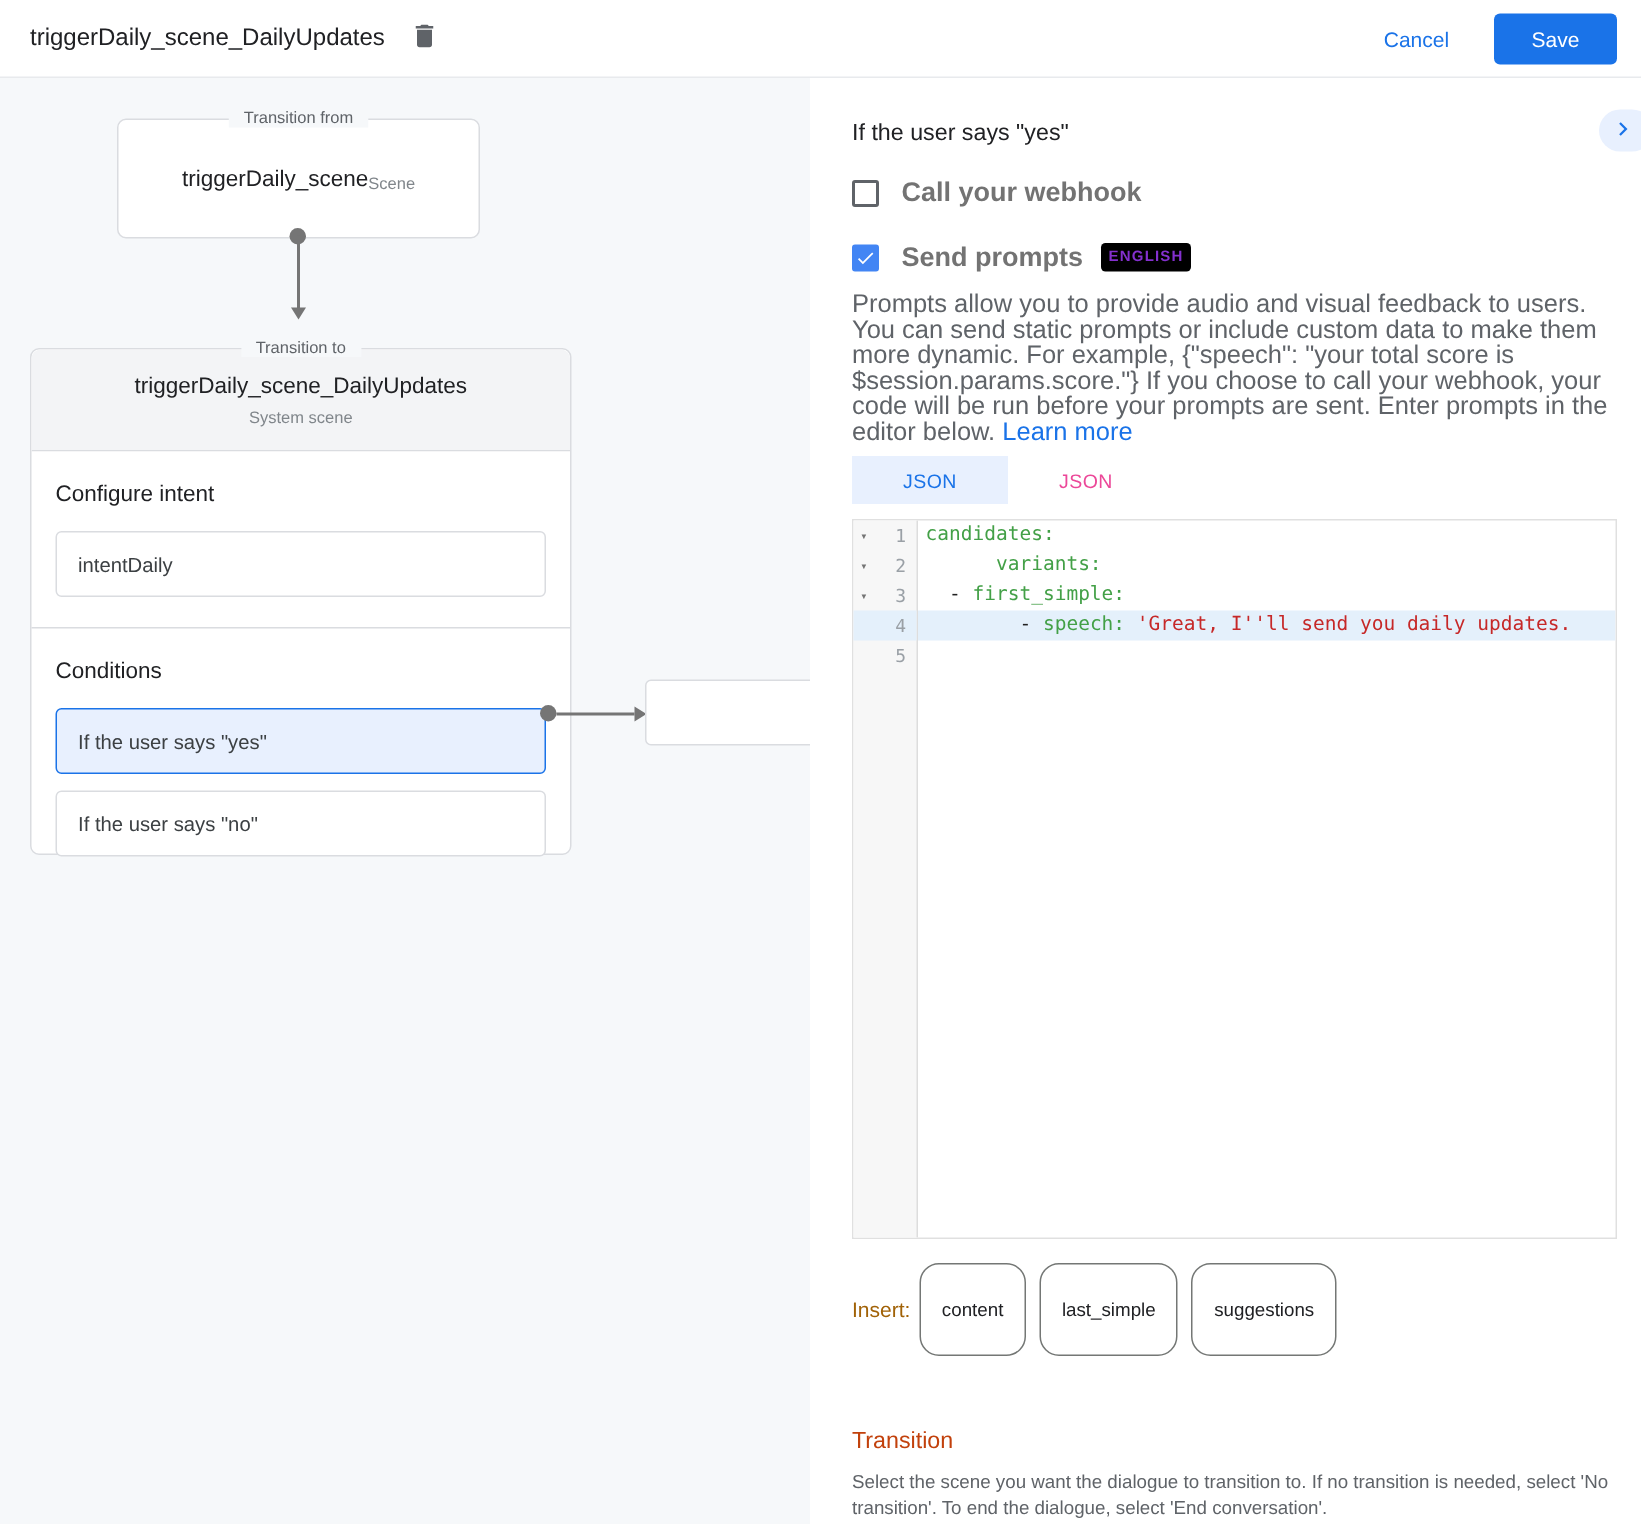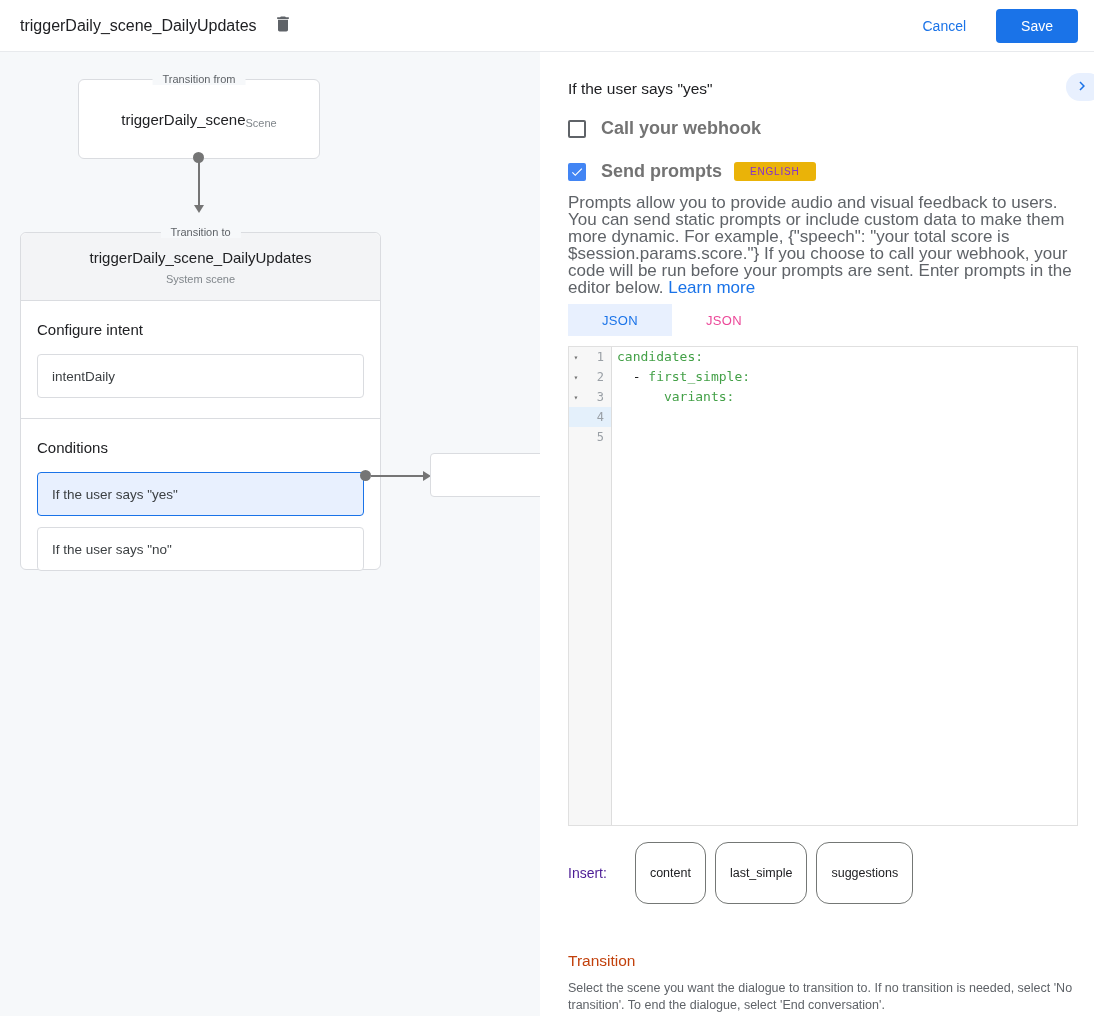--- a/index.html
+++ b/index.html
@@ -63,22 +63,22 @@
     border:none; border-radius:14px; cursor:pointer; display:flex; align-items:center; padding-left:7px; }
 
   .check-row { display:flex; align-items:center; margin-top:20px; cursor:pointer; }
   .check-row.second { margin-top:22px; }
   .checkbox { width:18px; height:18px; border:2px solid #5f6368; border-radius:2px; background:#fff;
     flex:none; display:flex; align-items:center; justify-content:center; }
   .checkbox svg { display:none; }
   .checkbox.checked { background:#4285f4; border-color:#4285f4; }
   .checkbox.checked svg { display:block; }
   .check-label { margin-left:15px; font-size:18px; font-weight:600; color:#737373; }
-  .lang-badge { margin-left:12px; background:#eab308; color:#8430ce; font-size:10px; font-weight:400;
-    letter-spacing:0.8px; padding:4px 16px; border-radius:3px; }
+  .lang-badge { margin-left:12px; background:#000000; color:#8430ce; font-size:10px; font-weight:700;
+    letter-spacing:0.8px; padding:4px 5px; border-radius:3px; }
 
   .desc { margin-top:12px; font-size:17px; line-height:17px; color:#5f6368; }
   .desc a { color:#1a73e8; text-decoration:none; cursor:pointer; }
 
   .tabs { display:flex; margin-top:8px; }
   .tab { width:104px; height:32px; display:flex; align-items:center; justify-content:center;
     font-size:13px; font-weight:500; letter-spacing:0.3px; color:#ec4899; background:transparent;
     border:none; font-family:inherit; cursor:pointer; }
   .tab.active { background:#e8f0fe; color:#1a73e8; }
 
@@ -92,21 +92,21 @@
   .lnum { flex:1; text-align:right; padding-right:7px; font-size:12px; color:#9aa0a6; }
   .code { flex:1; overflow:hidden; cursor:text; }
   .code-row { height:20px; line-height:20px; white-space:pre; padding-left:5px; }
   .code-row.highlight { background:#e4f0fb; }
   .tok-key { color:#43a047; }
   .tok-plain { color:#212121; }
   .tok-string { color:#c62828; }
 
   
   .insert-row { margin-top:16px; display:flex; align-items:center; }
-  .insert-label { font-size:14px; color:#4c1d95; margin-right:28px; }
+  .insert-label { font-size:14px; color:#a16207; margin-right:6px; }
   .chip { border:1px solid #747775; border-radius:13px; background:#fff; color:#202124;
     font-size:12.5px; font-family:inherit; padding:23px 14px; margin-right:9px; cursor:pointer; }
 
   .h-divider { height:1px; background:#e0e0e0; width:100%; }
 
   
   .section-transition { padding:26px 16px 0 28px; }
   .transition-title { font-size:15.5px; font-weight:400; color:#c2410c; }
   .transition-desc { margin-top:10px; font-size:12.5px; line-height:17px; color:#5f6368; }
   .select-box { margin-top:16px; height:34px; border:1px solid #dadce0; display:flex; align-items:center;
@@ -227,22 +227,23 @@
             <span class="fold"></span>
             <span class="lnum">4</span>
           </div>
           <div class="gutter-row">
             <span class="fold"></span>
             <span class="lnum">5</span>
           </div>
         </div>
         <div class="code">
           <div class="code-row"><span class="tok-key">candidates:</span></div>
+          <div class="code-row"><span class="tok-plain">      </span><span class="tok-key">variants:</span></div>
           <div class="code-row"><span class="tok-plain">  - </span><span class="tok-key">first_simple:</span></div>
-          <div class="code-row"><span class="tok-plain">      </span><span class="tok-key">variants:</span></div>
+          <div class="code-row highlight"><span class="tok-plain">        - </span><span class="tok-key">speech: </span><span class="tok-string">'Great, I''ll send you daily updates.</span></div>
           <div class="code-row"></div>
         </div>
       </div>
 
       <div class="insert-row">
         <span class="insert-label">Insert:</span>
         <button class="chip">content</button>
         <button class="chip">last_simple</button>
         <button class="chip">suggestions</button>
       </div>

